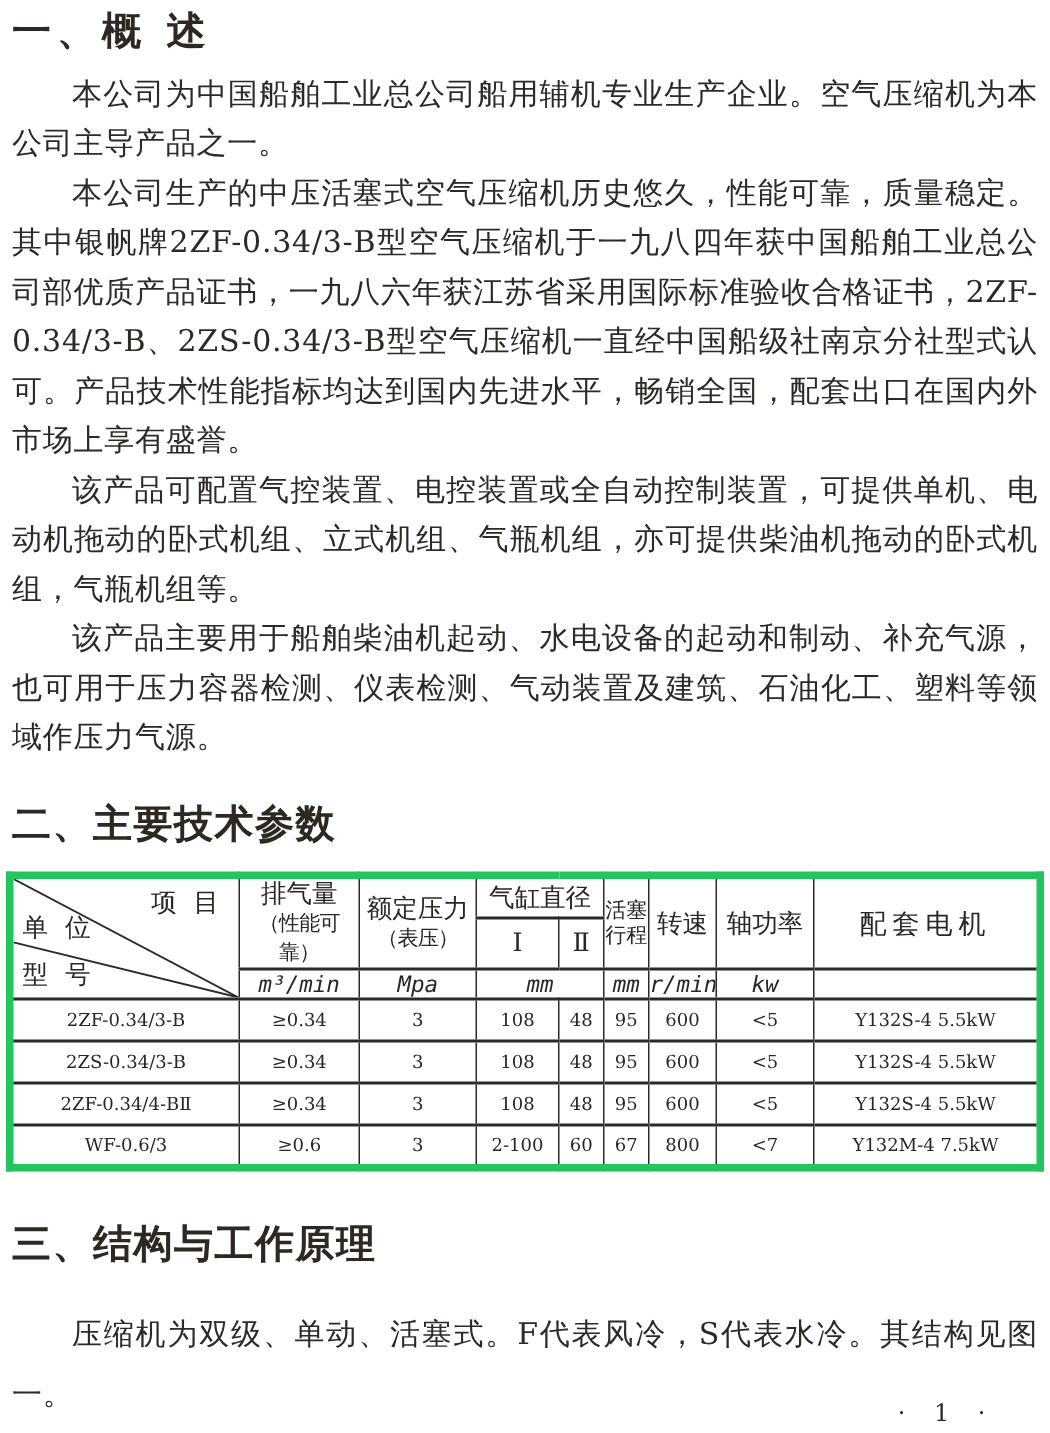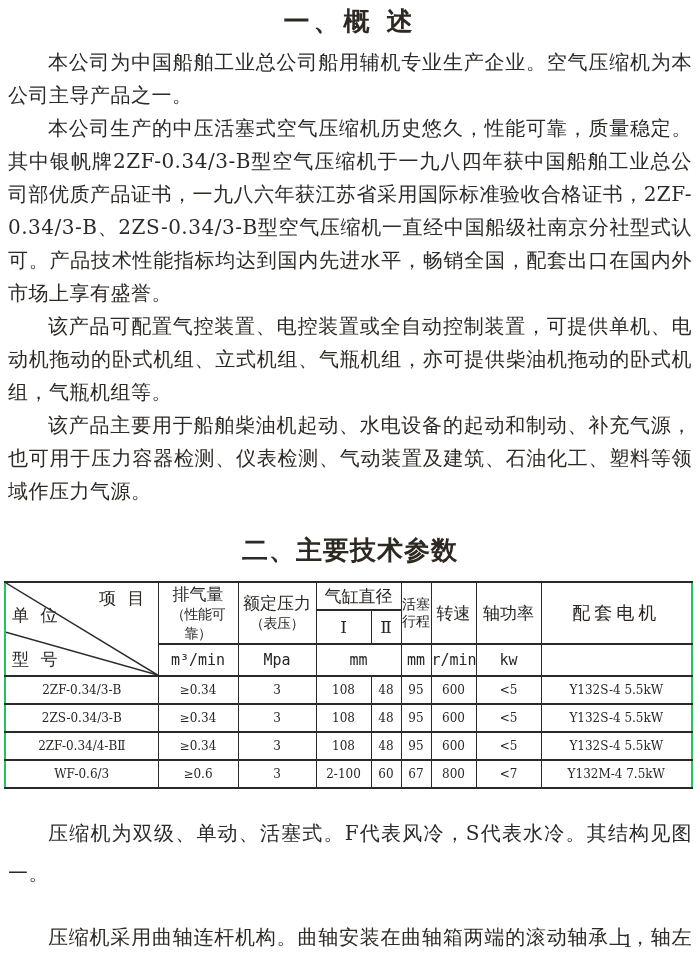--- a/index.html
+++ b/index.html
@@ -10,21 +10,20 @@
     font-family:"DejaVu Serif","Liberation Serif",serif;
     position:relative;
     overflow:hidden;
   }
   .page{padding:0 8px;position:relative;}
   .sec-title{
     font-family:"DejaVu Sans","Liberation Sans",sans-serif;
     font-weight:bold;
     font-size:26px;
     line-height:30px;
-    text-align:center;
     letter-spacing:4px;
     color:#2e2823;
     margin:6px 0 10px;
   }
   .sec-title.t2{margin:27px 0 16px;letter-spacing:1px;}
   .sec-title.t3{margin:34px 0 20px;letter-spacing:1px;}
   p.body{
     margin:0;
     font-size:20px;
     line-height:33px;
@@ -45,24 +44,24 @@
   }
   table.spec td{
     border:1px solid #2a2a2a;
     border-top-width:2px;
     border-bottom-width:2px;
     text-align:center;
     vertical-align:middle;
     padding:0;
     overflow:hidden;
   }
-  table.spec{border:2px solid #22c55e;}
+  table.spec{border:5px solid #22c55e;}
   tr.r1{height:28px;}
   tr.r2{height:34px;}
-  tr.r3{height:32px;}
+  tr.r3{height:20px;font-style:italic;}
   tr.data{height:28px;}
   td.corner{position:relative;}
   td.corner svg{position:absolute;left:0;top:0;width:100%;height:100%;}
   td.corner .lbl{position:absolute;font-size:17px;white-space:nowrap;}
   .c-item{top:4px;right:10px;letter-spacing:3px;}
   .c-unit{top:21px;left:6px;letter-spacing:3px;}
   .c-model{bottom:4px;left:6px;letter-spacing:3px;}
   .hdr2{font-size:17px;line-height:21px;}
   .hdr-sub{font-size:14px;line-height:19px;letter-spacing:-0.5px;}
   .hdr-narrow{font-size:14px;line-height:17px;letter-spacing:0;}
@@ -185,18 +184,19 @@
         <td>2-100</td>
         <td>60</td>
         <td>67</td>
         <td>800</td>
         <td>&lt;7</td>
         <td>Y132M-4 7.5kW</td>
       </tr>
     </tbody>
   </table>
 
+  <h1 class="sec-title t3">三、结构与工作原理</h1>
   <p class="body s3">压缩机为双级、单动、活塞式。F代表风冷，S代表水冷。其结构见图一。</p>
   <p class="body s3">压缩机采用曲轴连杆机构。曲轴安装在曲轴箱两端的滚动轴承上，轴左端</p>
 
   <div class="footer">· 1 ·</div>
 
 </div>
 
 </body></html>

